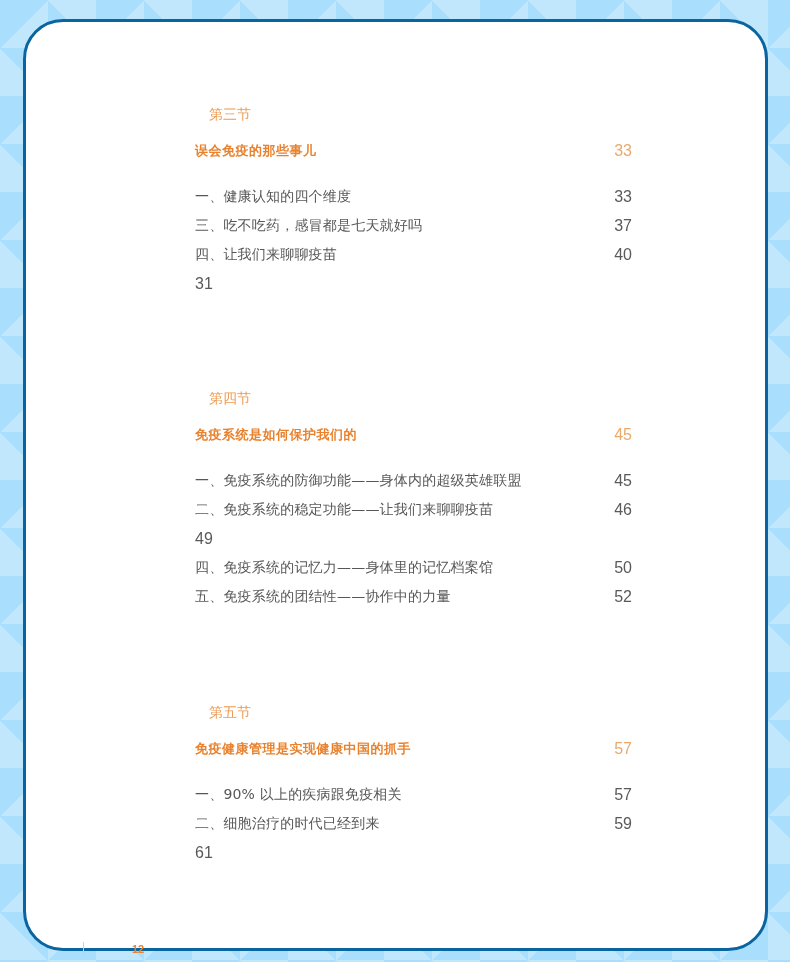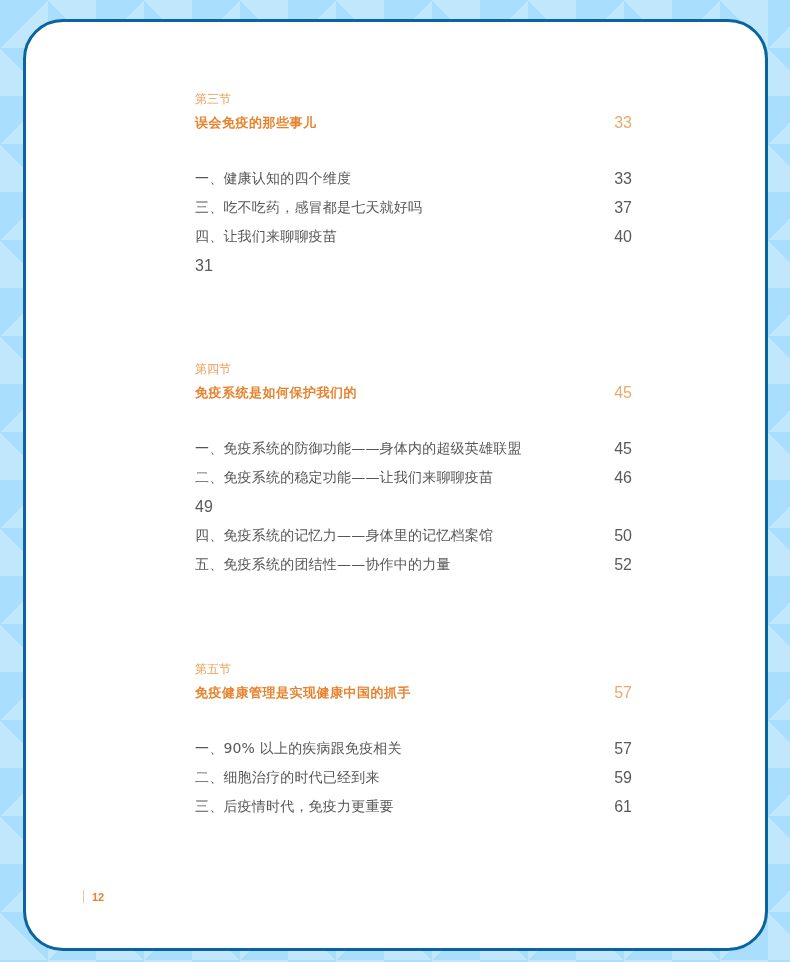--- a/index.html
+++ b/index.html
@@ -14,40 +14,40 @@
       font-family:"Liberation Sans", "DejaVu Sans", sans-serif;
     }
     .card {
       position:absolute; left:23px; top:19px; width:739px; height:926px;
       background:#ffffff; border:3px solid #0a64a0; border-radius:40px;
       box-sizing:content-box;
     }
     .content { position:absolute; left:169px; top:68px; width:438px; }
     .section { position:relative; }
     .section-label {
-      font-size:12px; color:#ec9b52; height:20px; line-height:20px; margin:0;font-family:Liberation Mono, monospace;
+      font-size:14px; color:#ec9b52; height:20px; line-height:20px; margin:14px;
     }
     .section-head {
       display:flex; justify-content:space-between; align-items:center;
       height:30px; margin-top:-2px;
     }
     .section-title {
       font-family:"DejaVu Sans", sans-serif; font-weight:bold;
       font-size:13px; color:#e8822e; letter-spacing:0.5px;
     }
     .section-page { font-size:16px; color:#eba96a; padding-right:1px; }
-    .items { margin-top:26px;text-align:center; }
+    .items { margin-top:16px;text-align:center; }
     .item {
       display:flex; justify-content:space-between; align-items:center;
       height:29px; font-size:14.5px; color:#555555;
     }
     .item-text { font-family:"DejaVu Sans", sans-serif; font-size:14px; color:#575757; letter-spacing:0.2px; }
     .item-page { font-size:16px; color:#5a5a5a; padding-right:1px; }
     .footer {
-      position:absolute; left:83px; top:890px; display:flex; align-items:center;
+      position:absolute; left:83px; top:942px; display:flex; align-items:center;gap:40px;
     }
     .footer-bar { width:1px; height:13px; background:#f0c79c; margin-right:8px; }
     .footer-num { font-size:11px; font-weight:bold; color:#e8822e; }
   </style>
 </head>
 <body>
 
 <div class="card">
   <div class="content">
 
@@ -114,21 +114,20 @@
       <div class="items">
         <div class="item">
           <span class="item-text">一、90% 以上的疾病跟免疫相关</span>
           <span class="item-page">57</span>
         </div>
         <div class="item">
           <span class="item-text">二、细胞治疗的时代已经到来</span>
           <span class="item-page">59</span>
         </div>
         <div class="item">
-          <span class="item-text">三、后疫情时代，免疫力更重要</span>
           <span class="item-page">61</span>
         </div>
       </div>
     </div>
 
   </div>
 </div>
 
 <div class="footer">
   <span class="footer-bar"></span>

